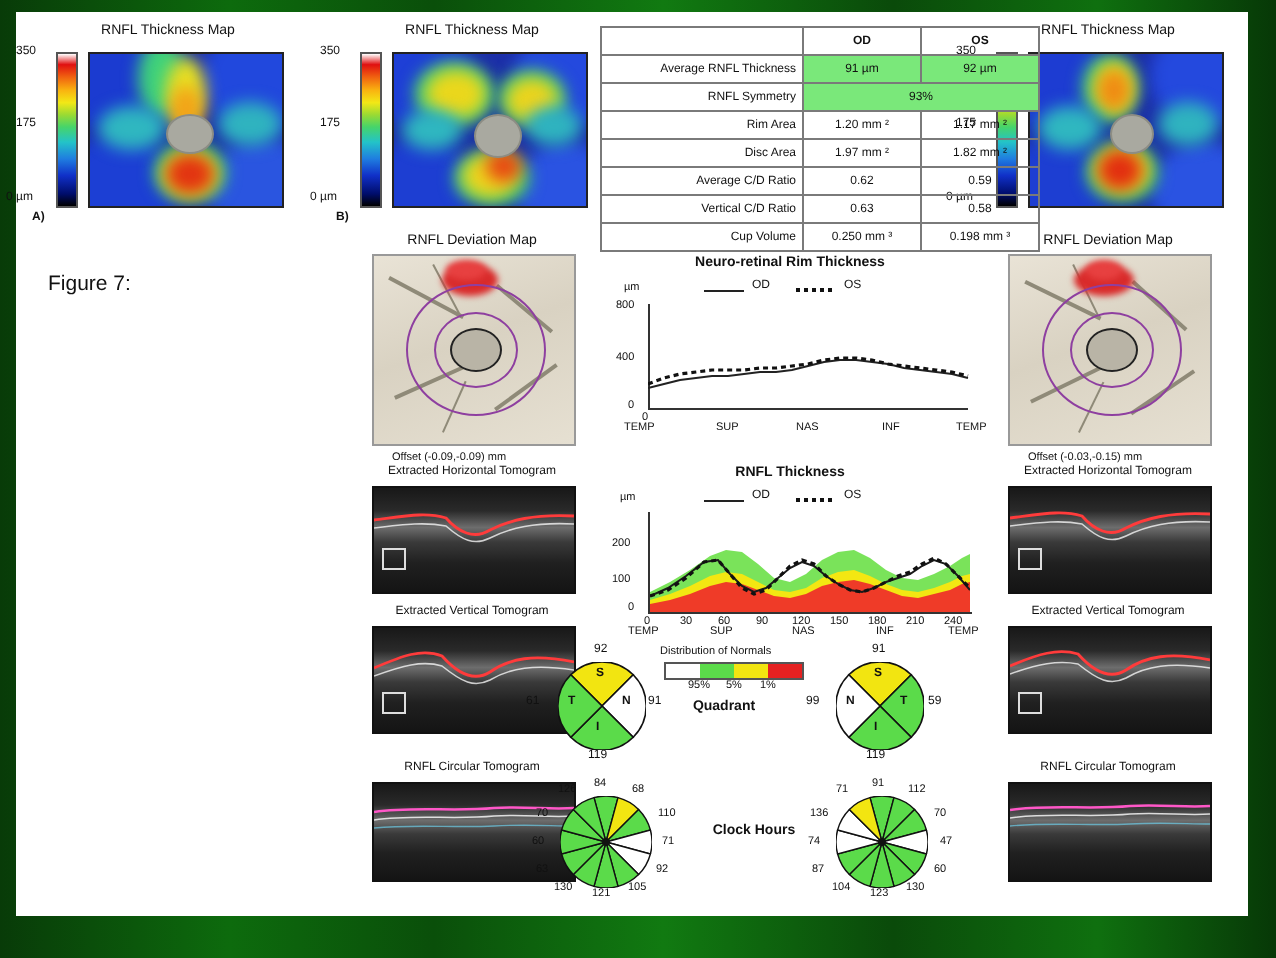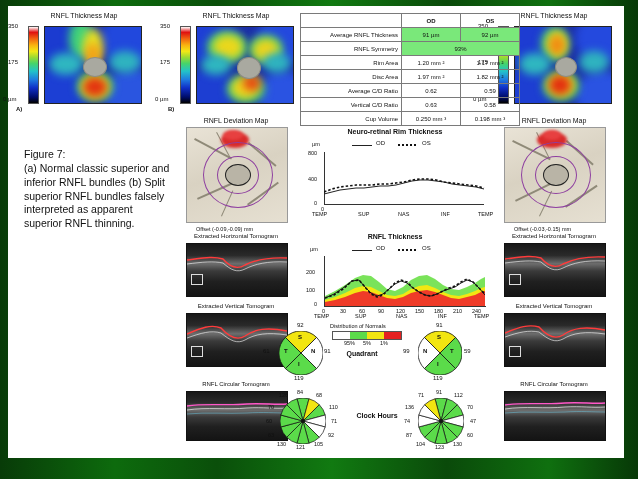--- a/index.html
+++ b/index.html
@@ -210,23 +210,22 @@
     </tr>
     <tr>
       <td class="lab">Cup Volume</td>
       <td>0.250 mm ³</td>
       <td>0.198 mm ³</td>
     </tr>
   </tbody>
     </table>
 </div>
 
-<div class="caption" style="left:24px;top:148px;width:148px;">
+<div class="caption" style="left:24px;top:136px;width:148px;">
   <div>Figure 7:</div>
-  <div>(a) Normal classic superior and inferior RNFL bundles (b) Split superior RNFL bundles falsely interpreted as apparent superior RNFL thinning.</div>
 </div>
 
 <div class="ttl" style="position:absolute;left:176px;top:117px;width:120px;">RNFL Deviation Map</div>
 <div class="dmap" style="left:186px;top:127px;width:100px;height:94px;">
   <div class="vessel" style="left:8px;top:10px;width:42px;height:1.5px;transform:rotate(28deg);"></div>
   <div class="vessel" style="left:10px;top:70px;width:44px;height:1.5px;transform:rotate(-24deg);"></div>
   <div class="vessel" style="left:62px;top:14px;width:36px;height:1.5px;transform:rotate(40deg);"></div>
   <div class="vessel" style="left:60px;top:76px;width:38px;height:1.5px;transform:rotate(-36deg);"></div>
   <div class="vessel" style="left:30px;top:4px;width:30px;height:1px;transform:rotate(62deg);"></div>
   <div class="vessel" style="left:34px;top:88px;width:28px;height:1px;transform:rotate(-66deg);"></div>

